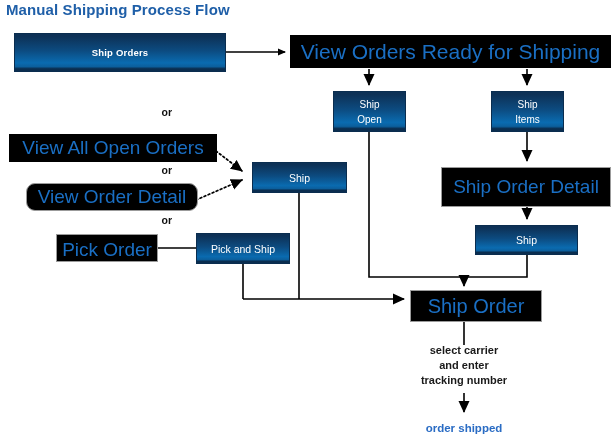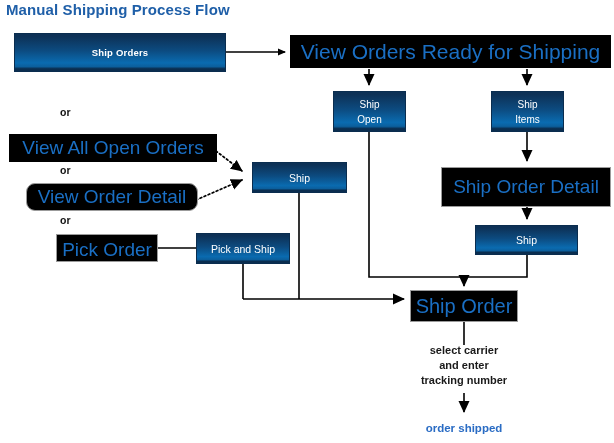--- a/index.html
+++ b/index.html
@@ -33,21 +33,21 @@
 
   
   .lnk{
     background:#000000;color:#1a6fc4;font-weight:normal;
   }
   .lnk-black{border:1px solid #000000;}
   .lnk-gray{border:1px solid #9b9b9b;}
 
   .or{
     position:absolute;font-size:10.5px;font-weight:bold;color:#111111;
-    text-align:left;white-space:nowrap;
+    text-align:right;white-space:nowrap;
   }
   .note{
     position:absolute;font-size:11px;font-weight:bold;color:#1a1a1a;
     text-align:center;line-height:15px;white-space:nowrap;
   }
   .shipped{
     position:absolute;font-size:11.5px;font-weight:bold;color:#2a6cc4;
     text-align:center;white-space:nowrap;
   }
 </style>
@@ -150,21 +150,21 @@
   </div>
 
   <div class="node btn btn-md" style="left:252px;top:162px;width:95px;height:31px;">
     <span>Ship</span>
   </div>
 
   <div class="node btn btn-md" style="left:196px;top:233px;width:94px;height:31px;">
     <span>Pick and Ship</span>
   </div>
 
-  <div class="node lnk lnk-gray" style="left:410px;top:290px;width:108px;height:32px;font-size:20px;">
+  <div class="node lnk lnk-gray" style="left:410px;top:290px;width:132px;height:32px;font-size:20px;">
     <span>Ship Order</span>
   </div>
 
   <div class="note" style="left:394px;top:343px;width:140px;">
     <div>select carrier</div>
     <div>and enter</div>
     <div>tracking number</div>
   </div>
 
   <div class="shipped" style="left:394px;top:422px;width:140px;">order shipped</div>

